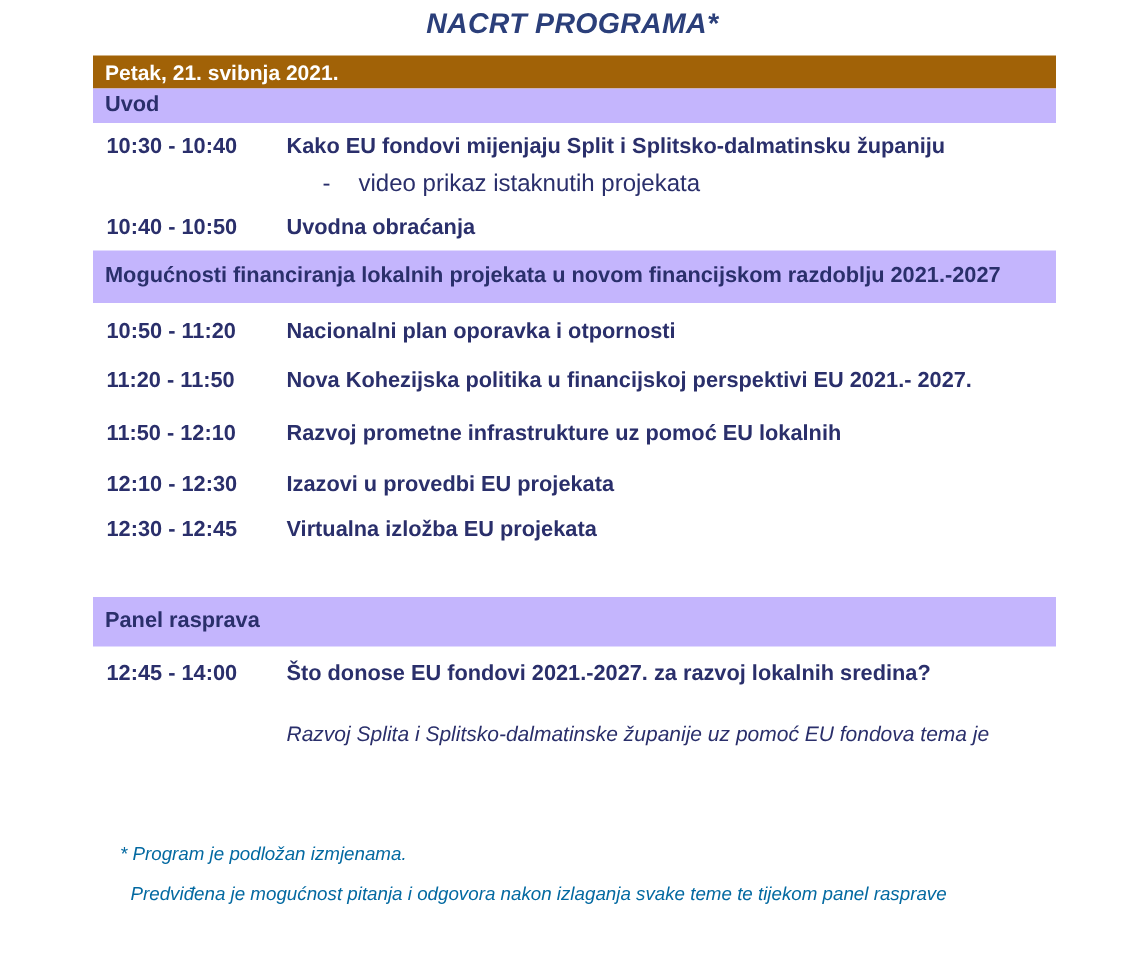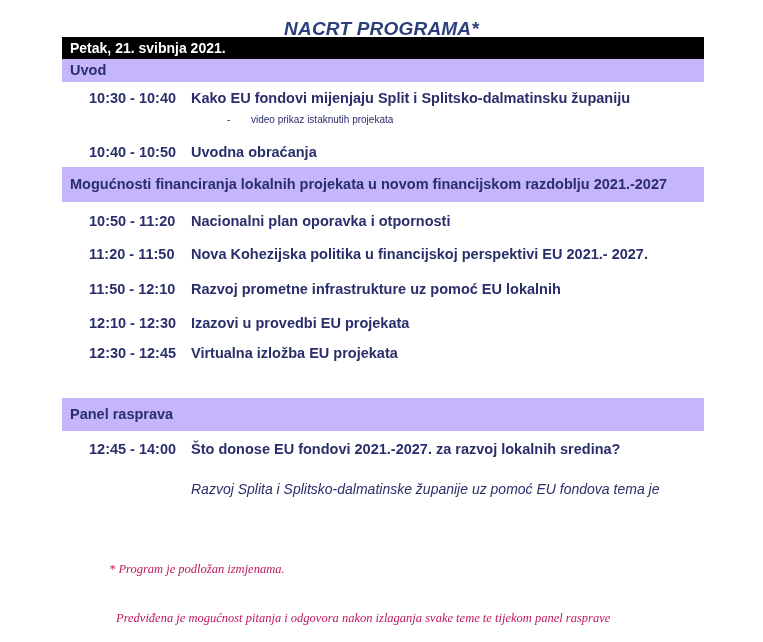--- a/index.html
+++ b/index.html
@@ -1,33 +1,33 @@
 <!DOCTYPE html>
 <html><head>
   <meta charset="utf-8">
   <style>
     html, body { margin: 0; padding: 0; background: #ffffff; }
     body { width: 763px; height: 642px; position: relative; overflow: hidden;
            font-family: "Liberation Sans", sans-serif; color: #2a2f6b; }
     .title { position: absolute; top: 6px; left: 0; width: 763px; text-align: center;
-             font-style: italic; font-weight: bold; font-size: 19px; color: #2b3f7a; letter-spacing: 0.2px; margin-top: 12px; }
+             font-style: italic; font-weight: bold; font-size: 19px; color: #2b3f7a; letter-spacing: 0.2px; }
     .table { position: absolute; left: 62px; top: 37px; width: 642px; }
-    .day-row { height: 22px; background: #000000; color: #ffffff; font-weight: bold;
+    .day-row { height: 22px; background: #a16207; color: #ffffff; font-weight: bold;
                font-size: 14px; line-height: 22px; padding-left: 8px; }
     .section-row { background: #c4b5fd; color: #2a2f6b; font-weight: bold; font-size: 14.5px;
                    padding-left: 8px; box-sizing: border-box; }
     .item-row { position: relative; font-weight: bold; font-size: 14.5px; color: #2a2f6b; }
-    .item-row .time { position: absolute; left: 27px; }
+    .item-row .time { position: absolute; left: 9px; }
     .item-row .topic { position: absolute; left: 129px; white-space: nowrap; }
-    .sub { position: absolute; left: 153px; font-weight: normal; color: #2a2f6b; font-size: 10px; margin-left: 12px; }
+    .sub { position: absolute; left: 153px; font-weight: normal; color: #2a2f6b; font-size: 16px; }
     .sub .dash { display: inline-block; width: 24px; }
     .desc { position: absolute; left: 129px; width: 510px; font-weight: normal; font-size: 14px;
             line-height: 21.5px; color: #2a2f6b; }
-    .note { position: absolute; font-style: italic; font-size: 12.5px; color: #be185d;
-            font-family: Liberation Serif, serif; margin-left: 29px; }
+    .note { position: absolute; font-style: italic; font-size: 12.5px; color: #0369a1;
+            font-family: Liberation Sans, sans-serif; }
   </style>
 </head>
 <body>
 
 <div class="title">NACRT PROGRAMA*</div>
 
 <div class="table">
   <div class="day-row">Petak, 21. svibnja 2021.</div>
 
   <div class="section-row" style="height:23px;line-height:23px;">Uvod</div>
@@ -75,13 +75,13 @@
       <span class="time">12:45 - 14:00</span>
       <span class="topic">Što donose EU fondovi 2021.-2027. za razvoj lokalnih sredina?</span>
     </div>
     <div class="desc" style="top:48px;font-style:italic;">
       <div>Razvoj Splita i Splitsko-dalmatinske županije uz pomoć EU fondova tema je</div>
     </div>
   </div>
 </div>
 
 <div class="note" style="left:80px;top:562px;">* Program je podložan izmjenama.</div>
-<div class="note" style="left:87px;top:611px;">Predviđena je mogućnost pitanja i odgovora nakon izlaganja svake teme te tijekom panel rasprave</div>
+<div class="note" style="left:87px;top:589px;">Predviđena je mogućnost pitanja i odgovora nakon izlaganja svake teme te tijekom panel rasprave</div>
 
 </body></html>

